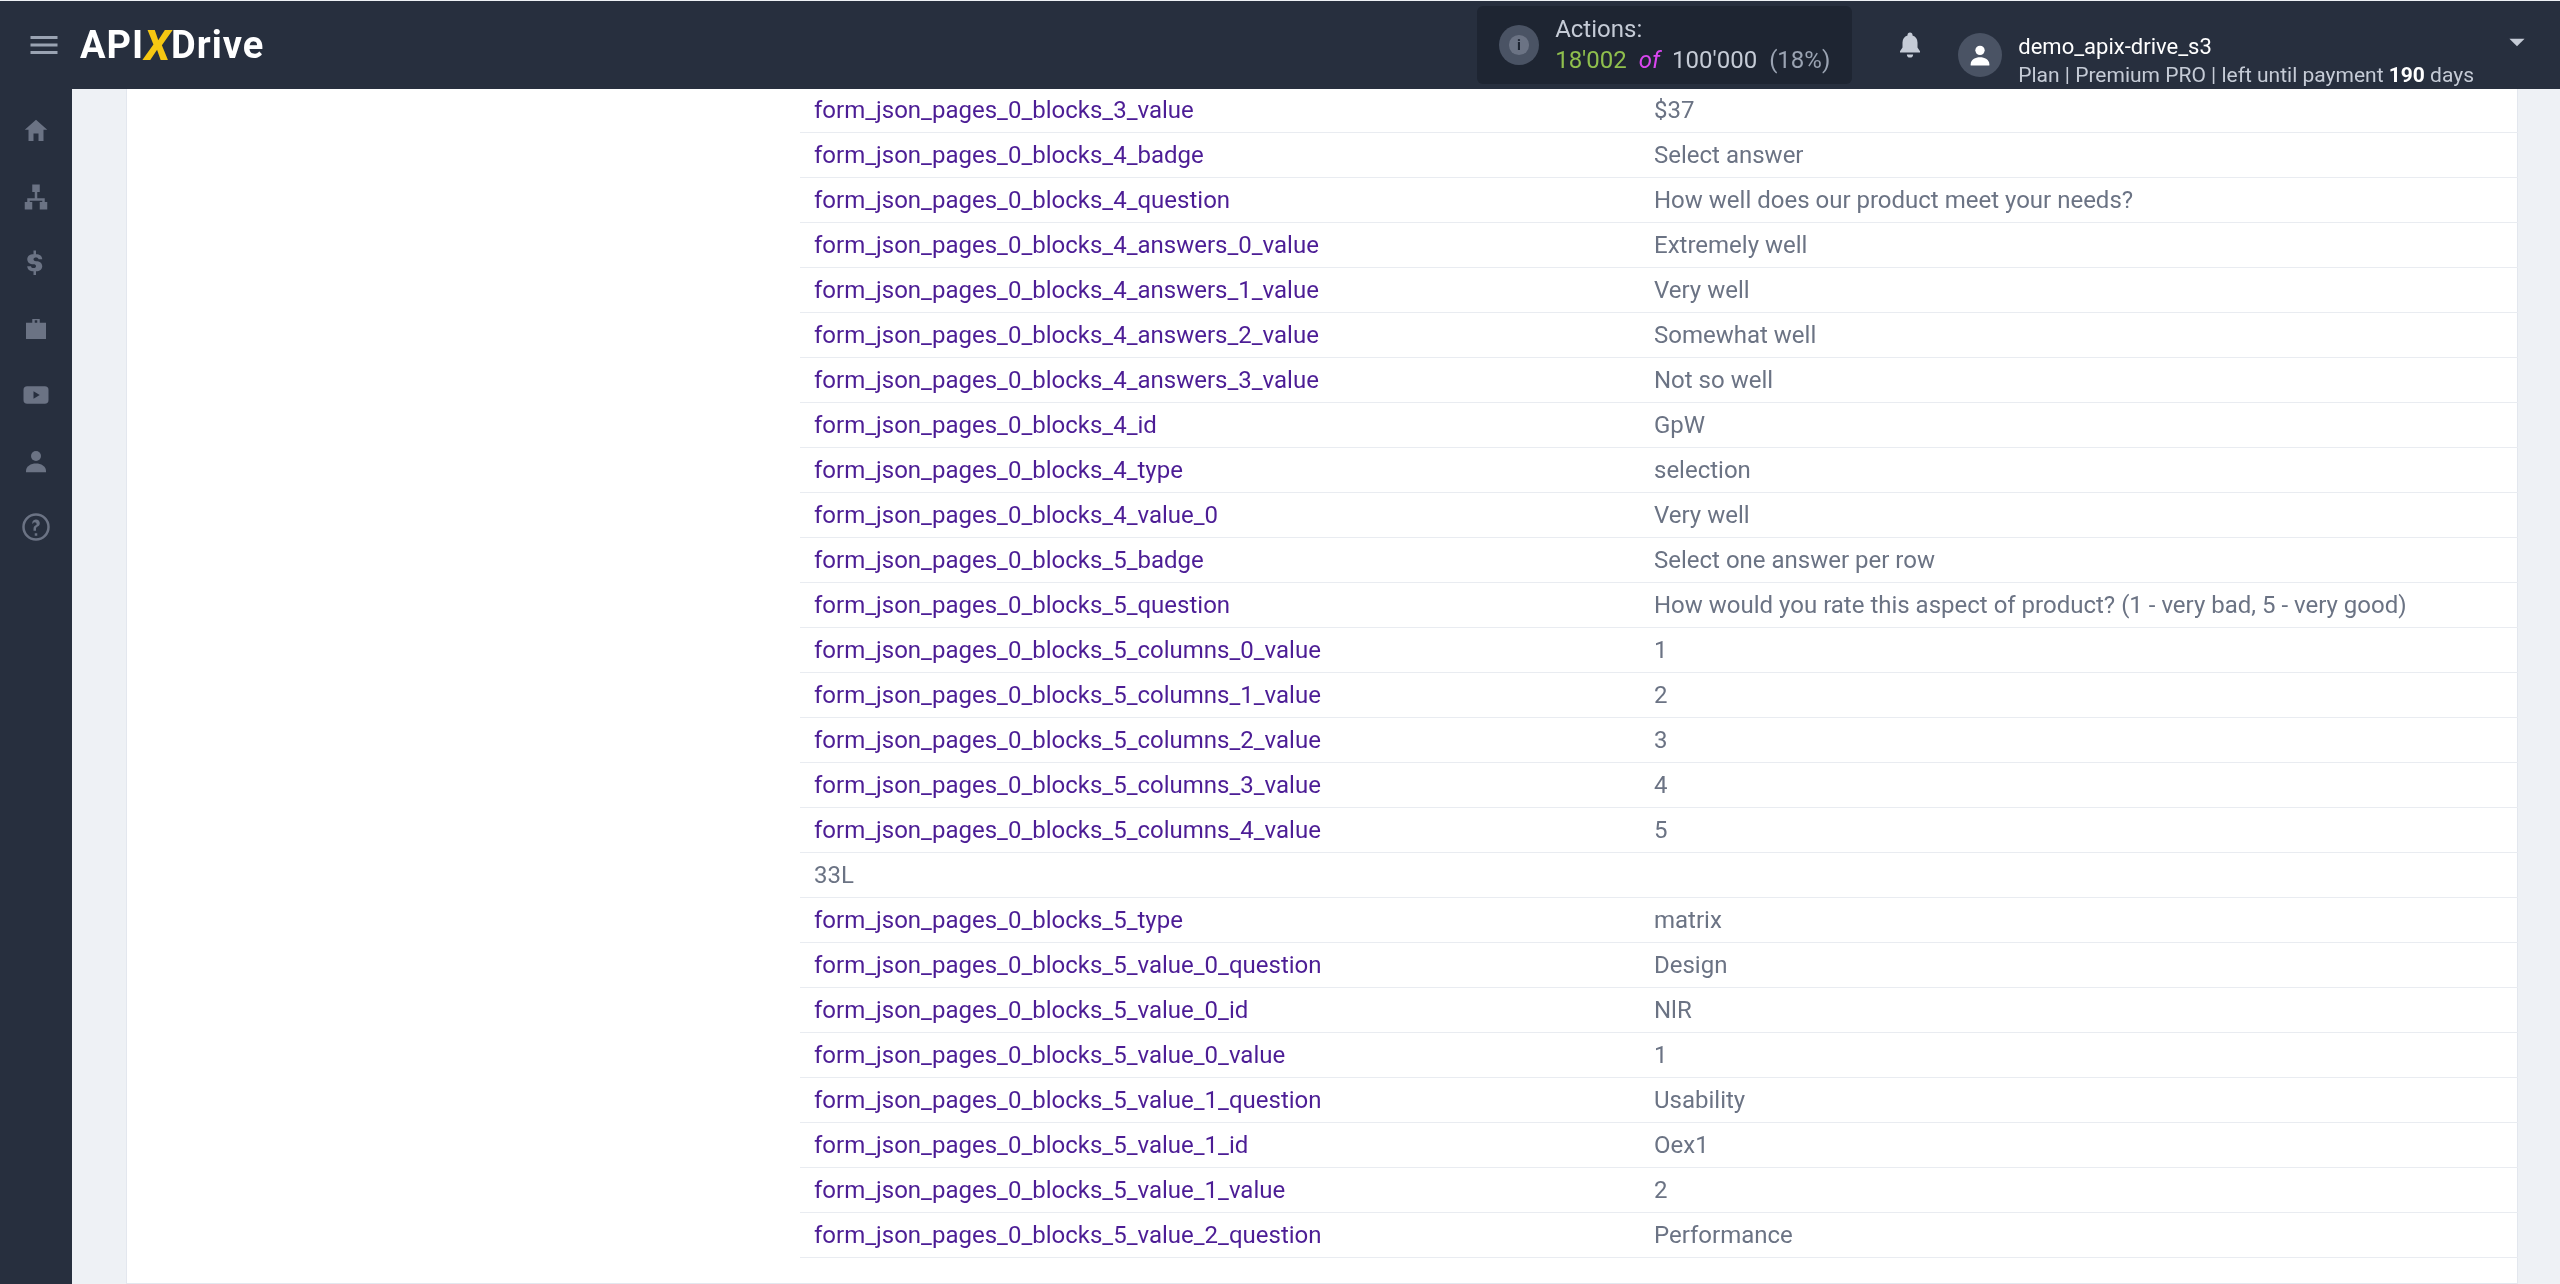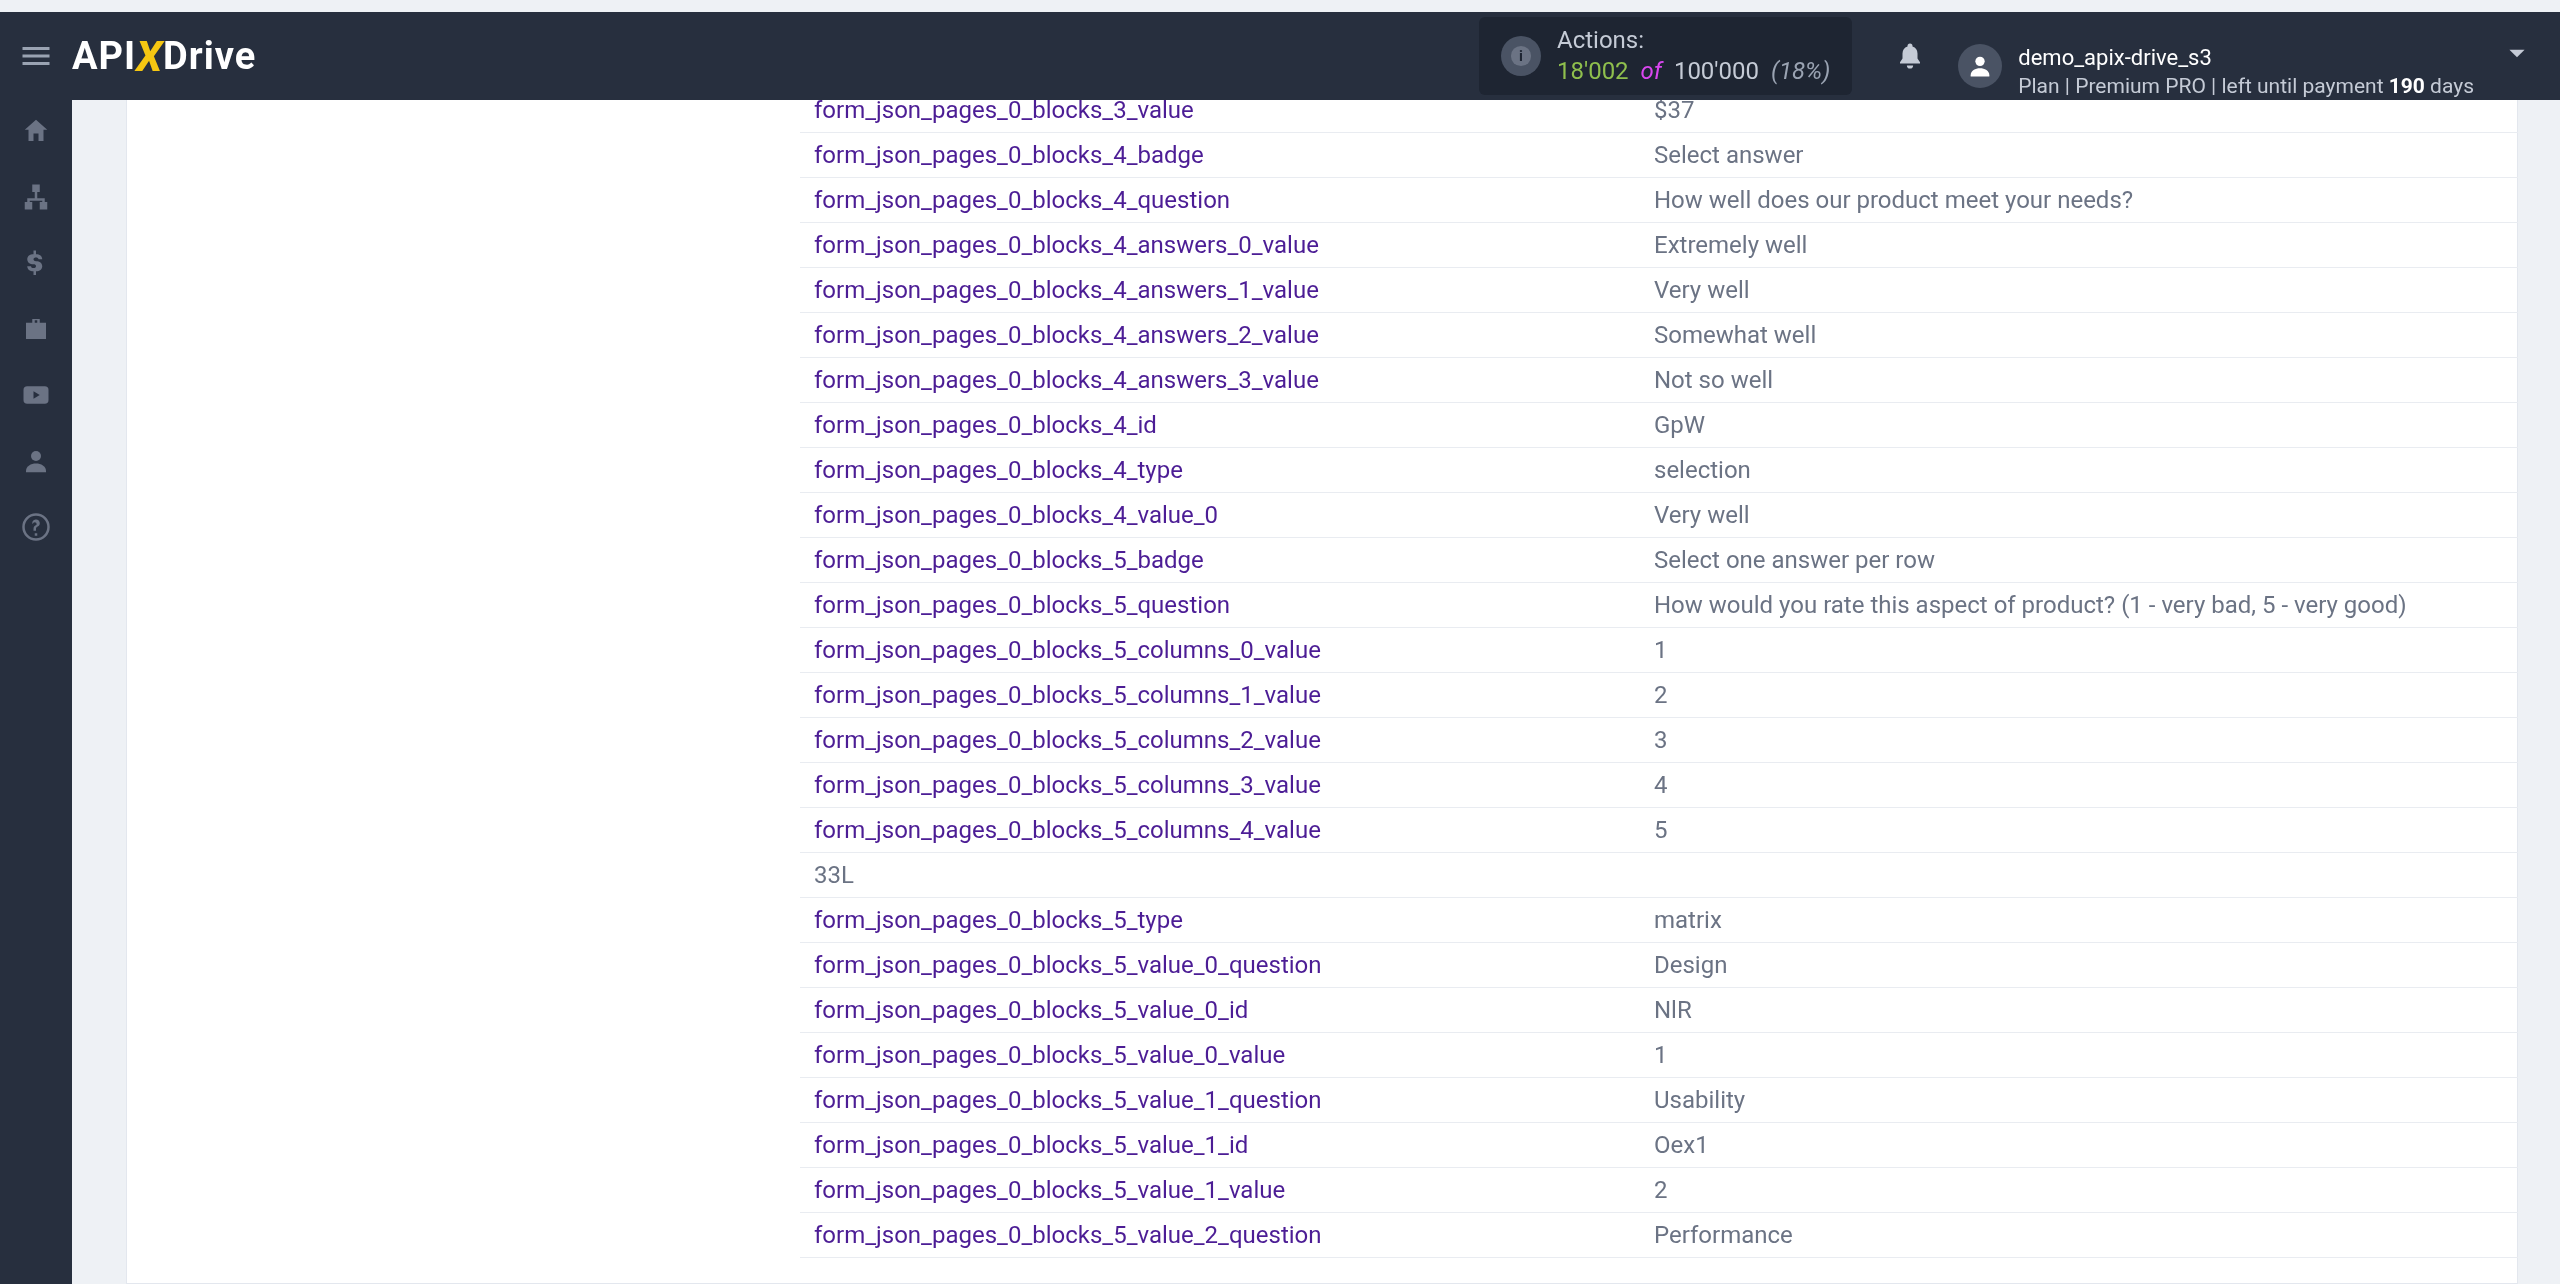--- a/index.html
+++ b/index.html
@@ -1,35 +1,35 @@
 <!DOCTYPE html>
 <html><head>
 <meta charset="utf-8">
 <style>
 * { margin:0; padding:0; box-sizing:border-box; }
 html,body { width:2560px; height:1284px; font-family:-apple-system,BlinkMacSystemFont,"Segoe UI",Roboto,Helvetica,Arial,sans-serif; background:#eef1f5; overflow:hidden; }
 
 
-.header { position:fixed; top:12px; left:0; right:0; height:88px; background:#272f3e; display:flex; align-items:center; color:#fff; z-index:10; }
+.header { position:fixed; top:1px; left:0; right:0; height:88px; background:#272f3e; display:flex; align-items:center; color:#fff; z-index:10;padding-left:8px; }
 .hamburger { width:72px; height:88px; display:flex; align-items:center; justify-content:center; cursor:pointer; }
 .hamburger svg { width:36px; height:36px; fill:#9aa3b2; }
 .logo { display:flex; align-items:center; gap:2px; font-weight:700; font-size:38px; letter-spacing:1px; }
 .logo .api { color:#fff; }
 .logo .x { color:#f6c712; font-style:italic; font-weight:800; font-size:42px; margin:0 -2px; }
 .logo .drive { color:#fff; }
 .header-spacer { flex:1; }
 .actions-box { background:#1e2532; border-radius:6px; padding:8px 22px; display:flex; align-items:center; gap:16px; margin-right:30px; }
 .actions-box .info-icon { width:40px; height:40px; border-radius:50%; background:#4a5364; display:flex; align-items:center; justify-content:center; }
 .actions-box .info-icon svg { width:22px; height:22px; fill:#1e2532; }
 .actions-text { font-size:24px; line-height:1.3; }
 .actions-text .lbl { color:#c5cbd6; }
 .actions-text .used { color:#8fbf4d; }
 .actions-text .of { color:#d946ef; font-style:italic; margin:0 6px; }
 .actions-text .total { color:#c5cbd6; }
-.actions-text .pct { color:#9aa3b2; font-style:italic; margin-left:6px; }
+.actions-text .pct { color:#9aa3b2; margin-left:6px; }
 .bell { width:56px; display:flex; align-items:center; justify-content:center; margin-right:20px; cursor:pointer; }
 .bell svg { width:30px; height:30px; fill:#c5cbd6; }
 .user-block { display:flex; gap:16px; margin-right:30px; cursor:pointer;margin-top:32px; }
 .avatar { width:44px; height:44px; border-radius:50%; background:#4a5364; display:flex; align-items:center; justify-content:center; }
 .avatar svg { width:28px; height:28px; fill:#fff; }
 .user-text { font-size:22px; line-height:1.3; }
 .user-text .name { color:#fff; }
 .user-text .plan { color:#c5cbd6; font-size:21px; }
 .user-text .plan b { color:#fff; font-weight:700; }
 .caret { margin-right:30px; cursor:pointer; }

